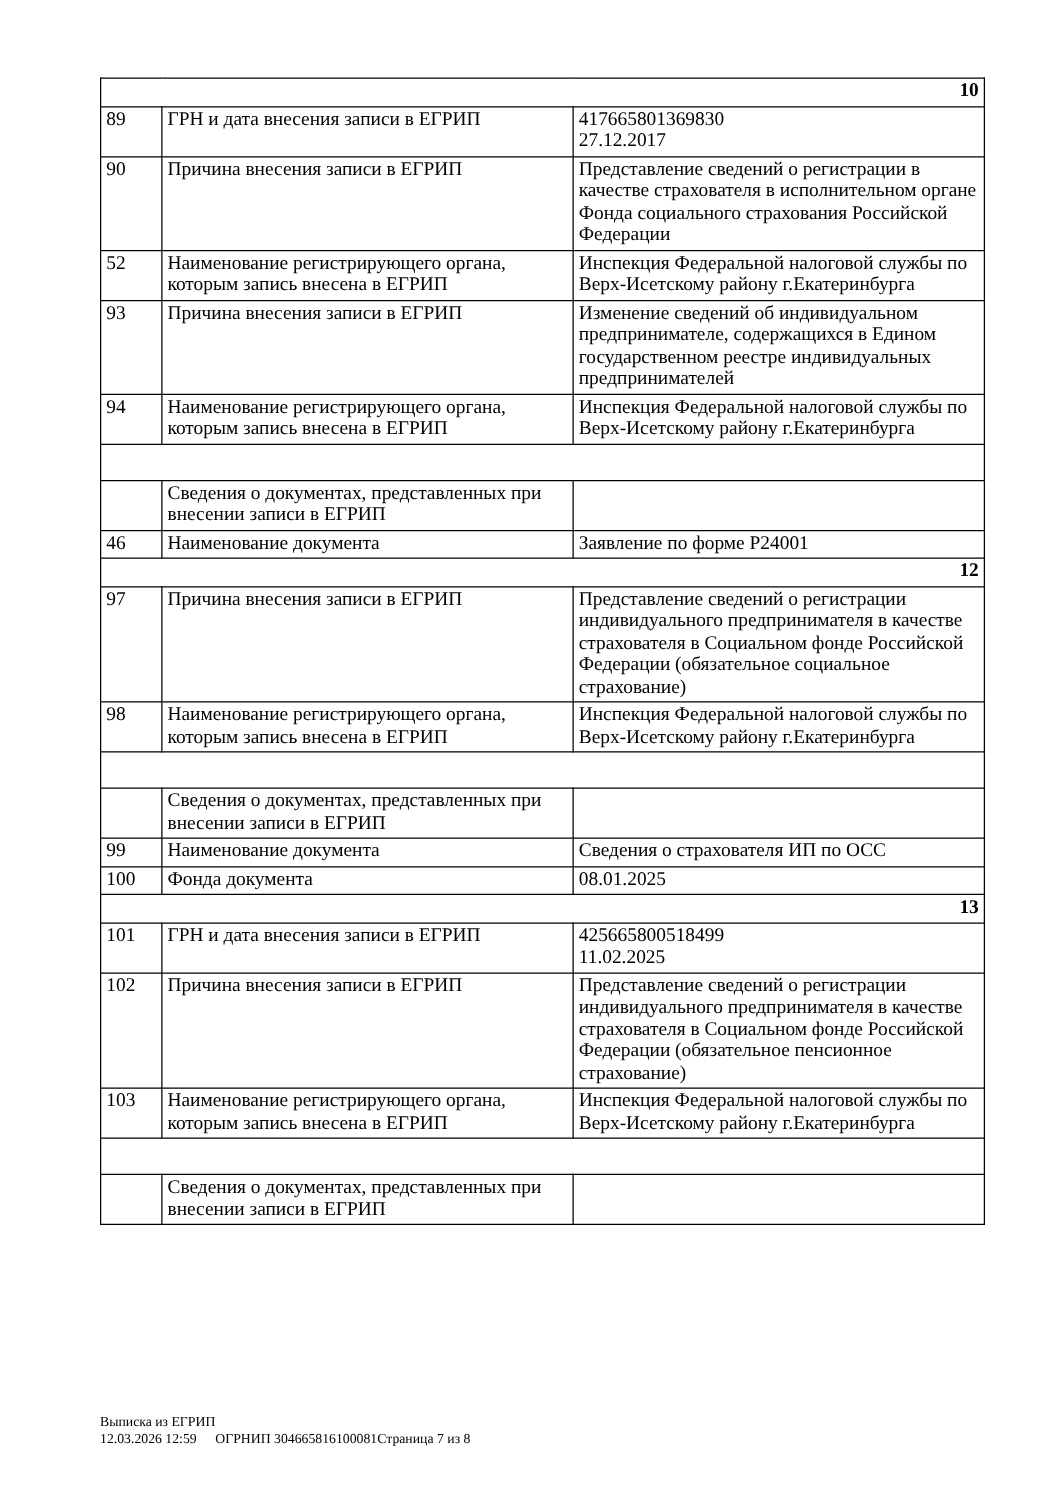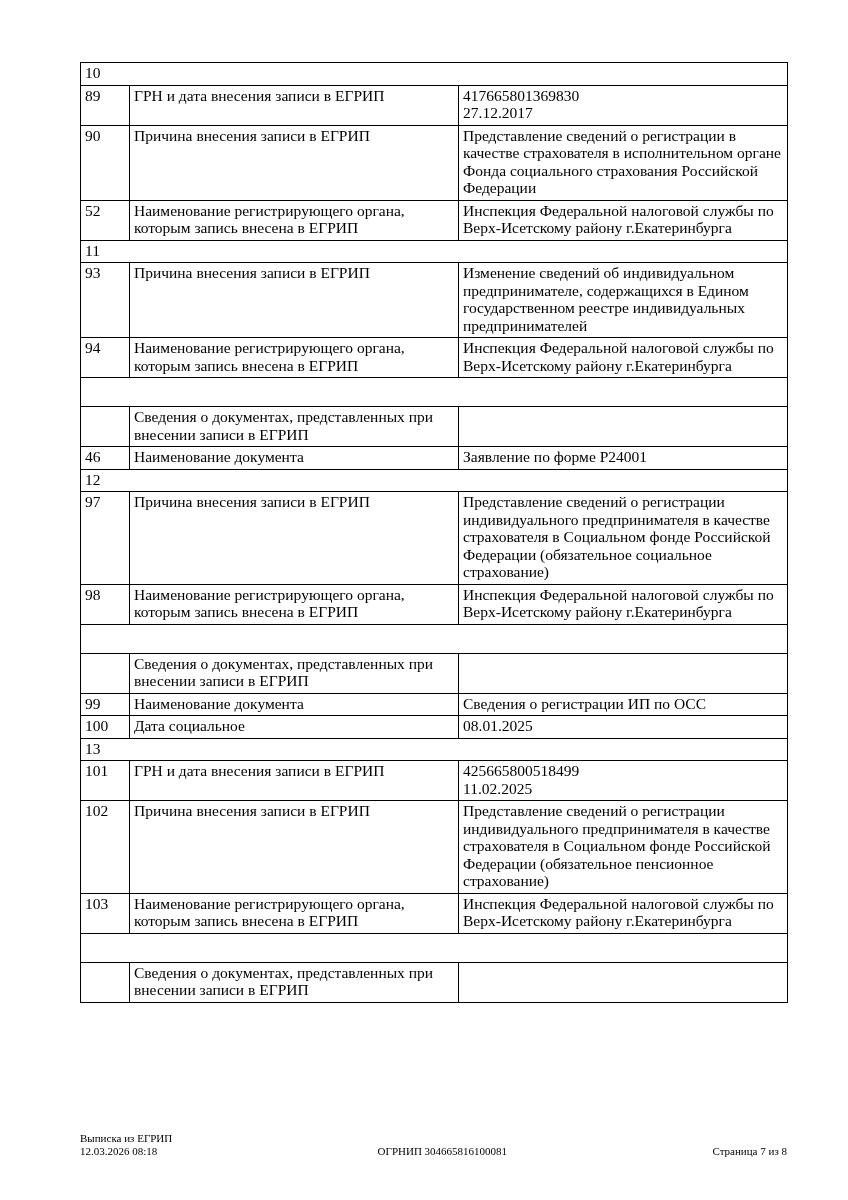--- a/index.html
+++ b/index.html
@@ -30,35 +30,34 @@
     vertical-align: top;
     font-size: 15.5px;
     line-height: 17.5px;
     padding: 1px 4px 3px 4px;
     overflow: hidden;
   }
   col.c-num { width: 49px; }
   col.c-label { width: 329px; }
   col.c-value { width: 329px; }
   td.sec {
-    text-align: left;
-    font-weight: normal;
+    text-align: right;
+    font-weight: bold;
     padding-top: 1px;
     padding-bottom: 2px;
   }
   td.num { text-align: left; }
   td.val { white-space: pre-line; }
   td.blank { height: 24px; }
   .footer {
     position: absolute;
     top: 1132px;
     left: 80px;
     width: 707px;
     display: flex;
-    justify-content: space-between;
     align-items: flex-end;
     font-size: 11px;
     line-height: 13px;
   }
   .footer .left-block { text-align: left; }
 </style>
 </head>
 <body>
 
 <div class="page">
@@ -81,23 +80,20 @@
       </tr>
       <tr>
         <td class="num">90</td>
         <td class="lbl">Причина внесения записи в ЕГРИП</td>
         <td class="val">Представление сведений о регистрации в качестве страхователя в исполнительном органе Фонда социального страхования Российской Федерации</td>
       </tr>
       <tr>
         <td class="num">52</td>
         <td class="lbl">Наименование регистрирующего органа, которым запись внесена в ЕГРИП</td>
         <td class="val">Инспекция Федеральной налоговой службы по Верх-Исетскому району г.Екатеринбурга</td>
-      </tr>
-      <tr>
-        <td class="sec" colspan="3">11</td>
       </tr>
       <tr>
         <td class="num">93</td>
         <td class="lbl">Причина внесения записи в ЕГРИП</td>
         <td class="val">Изменение сведений об индивидуальном предпринимателе, содержащихся в Едином государственном реестре индивидуальных предпринимателей</td>
       </tr>
       <tr>
         <td class="num">94</td>
         <td class="lbl">Наименование регистрирующего органа, которым запись внесена в ЕГРИП</td>
         <td class="val">Инспекция Федеральной налоговой службы по Верх-Исетскому району г.Екатеринбурга</td>
@@ -132,25 +128,25 @@
         <td class="blank" colspan="3"></td>
       </tr>
       <tr>
         <td class="num"></td>
         <td class="lbl">Сведения о документах, представленных при внесении записи в ЕГРИП</td>
         <td class="val"></td>
       </tr>
       <tr>
         <td class="num">99</td>
         <td class="lbl">Наименование документа</td>
-        <td class="val">Сведения о регистрации ИП по ОСС</td>
+        <td class="val">Сведения о страхователя ИП по ОСС</td>
       </tr>
       <tr>
         <td class="num">100</td>
-        <td class="lbl">Дата социальное</td>
+        <td class="lbl">Фонда документа</td>
         <td class="val">08.01.2025</td>
       </tr>
       <tr>
         <td class="sec" colspan="3">13</td>
       </tr>
       <tr>
         <td class="num">101</td>
         <td class="lbl">ГРН и дата внесения записи в ЕГРИП</td>
         <td class="val">425665800518499
 11.02.2025</td>
@@ -172,19 +168,19 @@
         <td class="num"></td>
         <td class="lbl">Сведения о документах, представленных при внесении записи в ЕГРИП</td>
         <td class="val"></td>
       </tr>
     </tbody>
   </table>
 
   <div class="footer">
     <div class="left-block">
       <div>Выписка из ЕГРИП</div>
-      <div>12.03.2026 08:18</div>
+      <div>12.03.2026 12:59</div>
     </div>
     <div>ОГРНИП 304665816100081</div>
     <div>Страница 7 из 8</div>
   </div>
 
 </div>
 
 </body></html>

